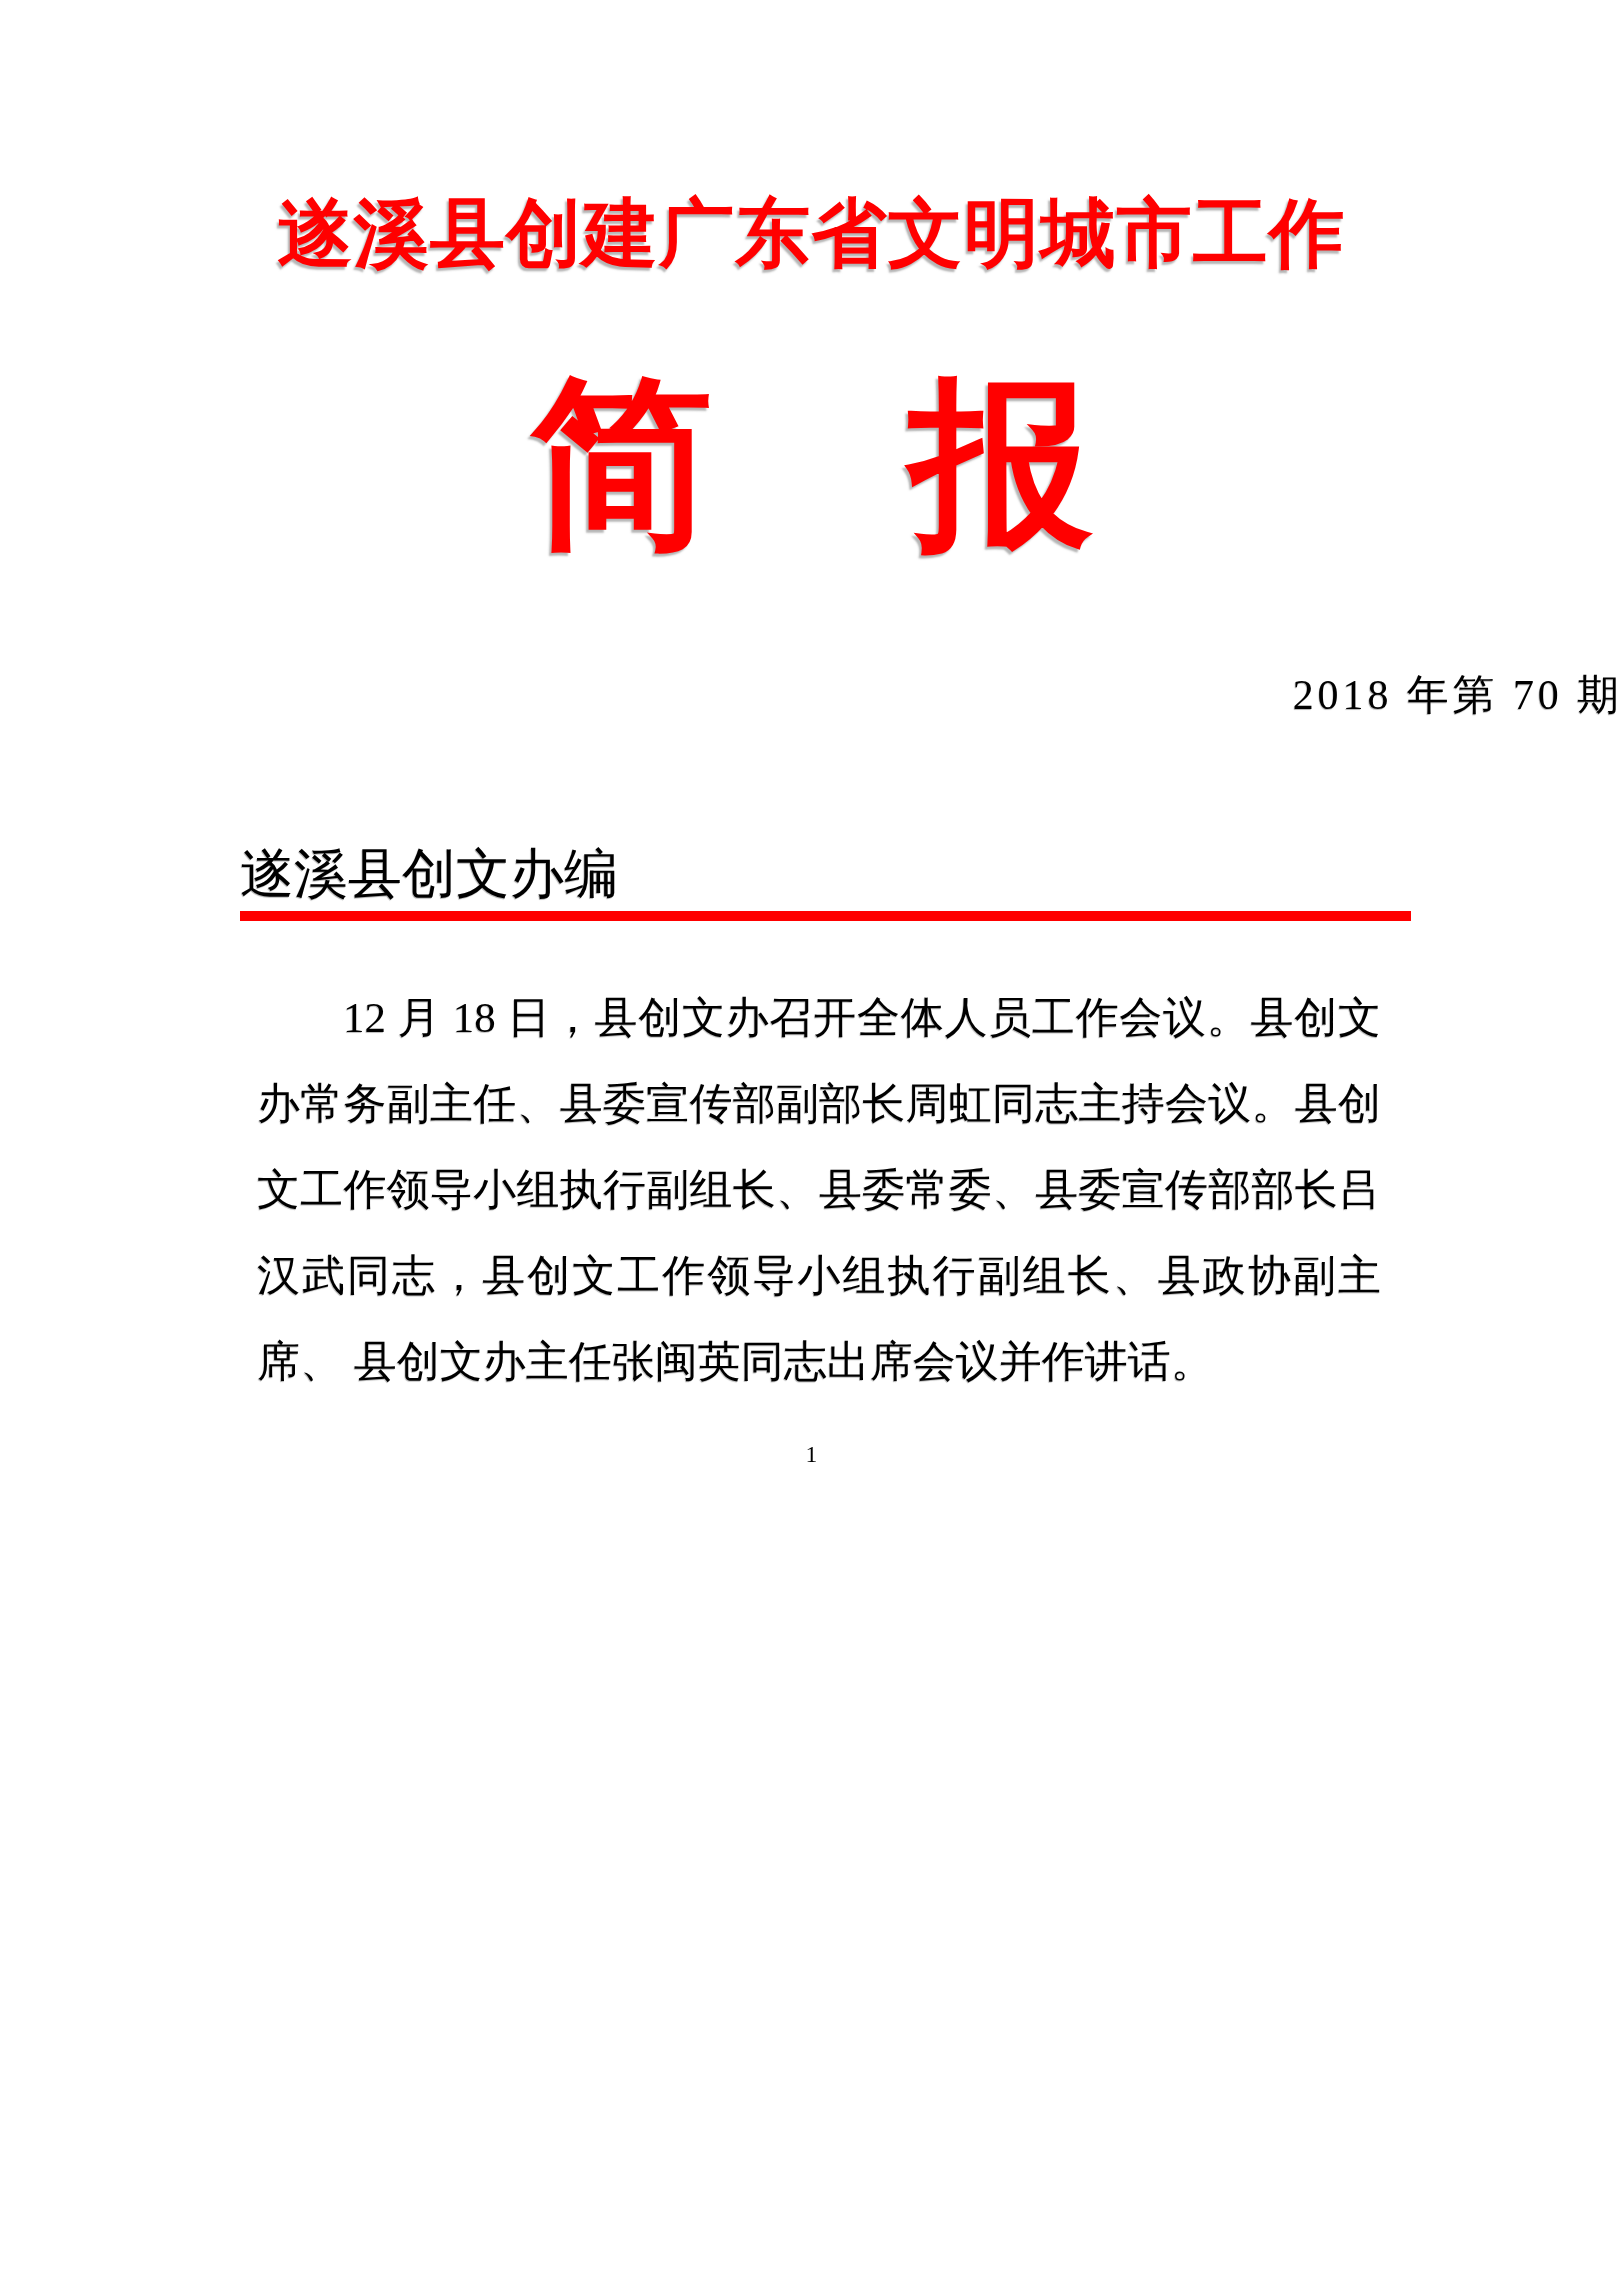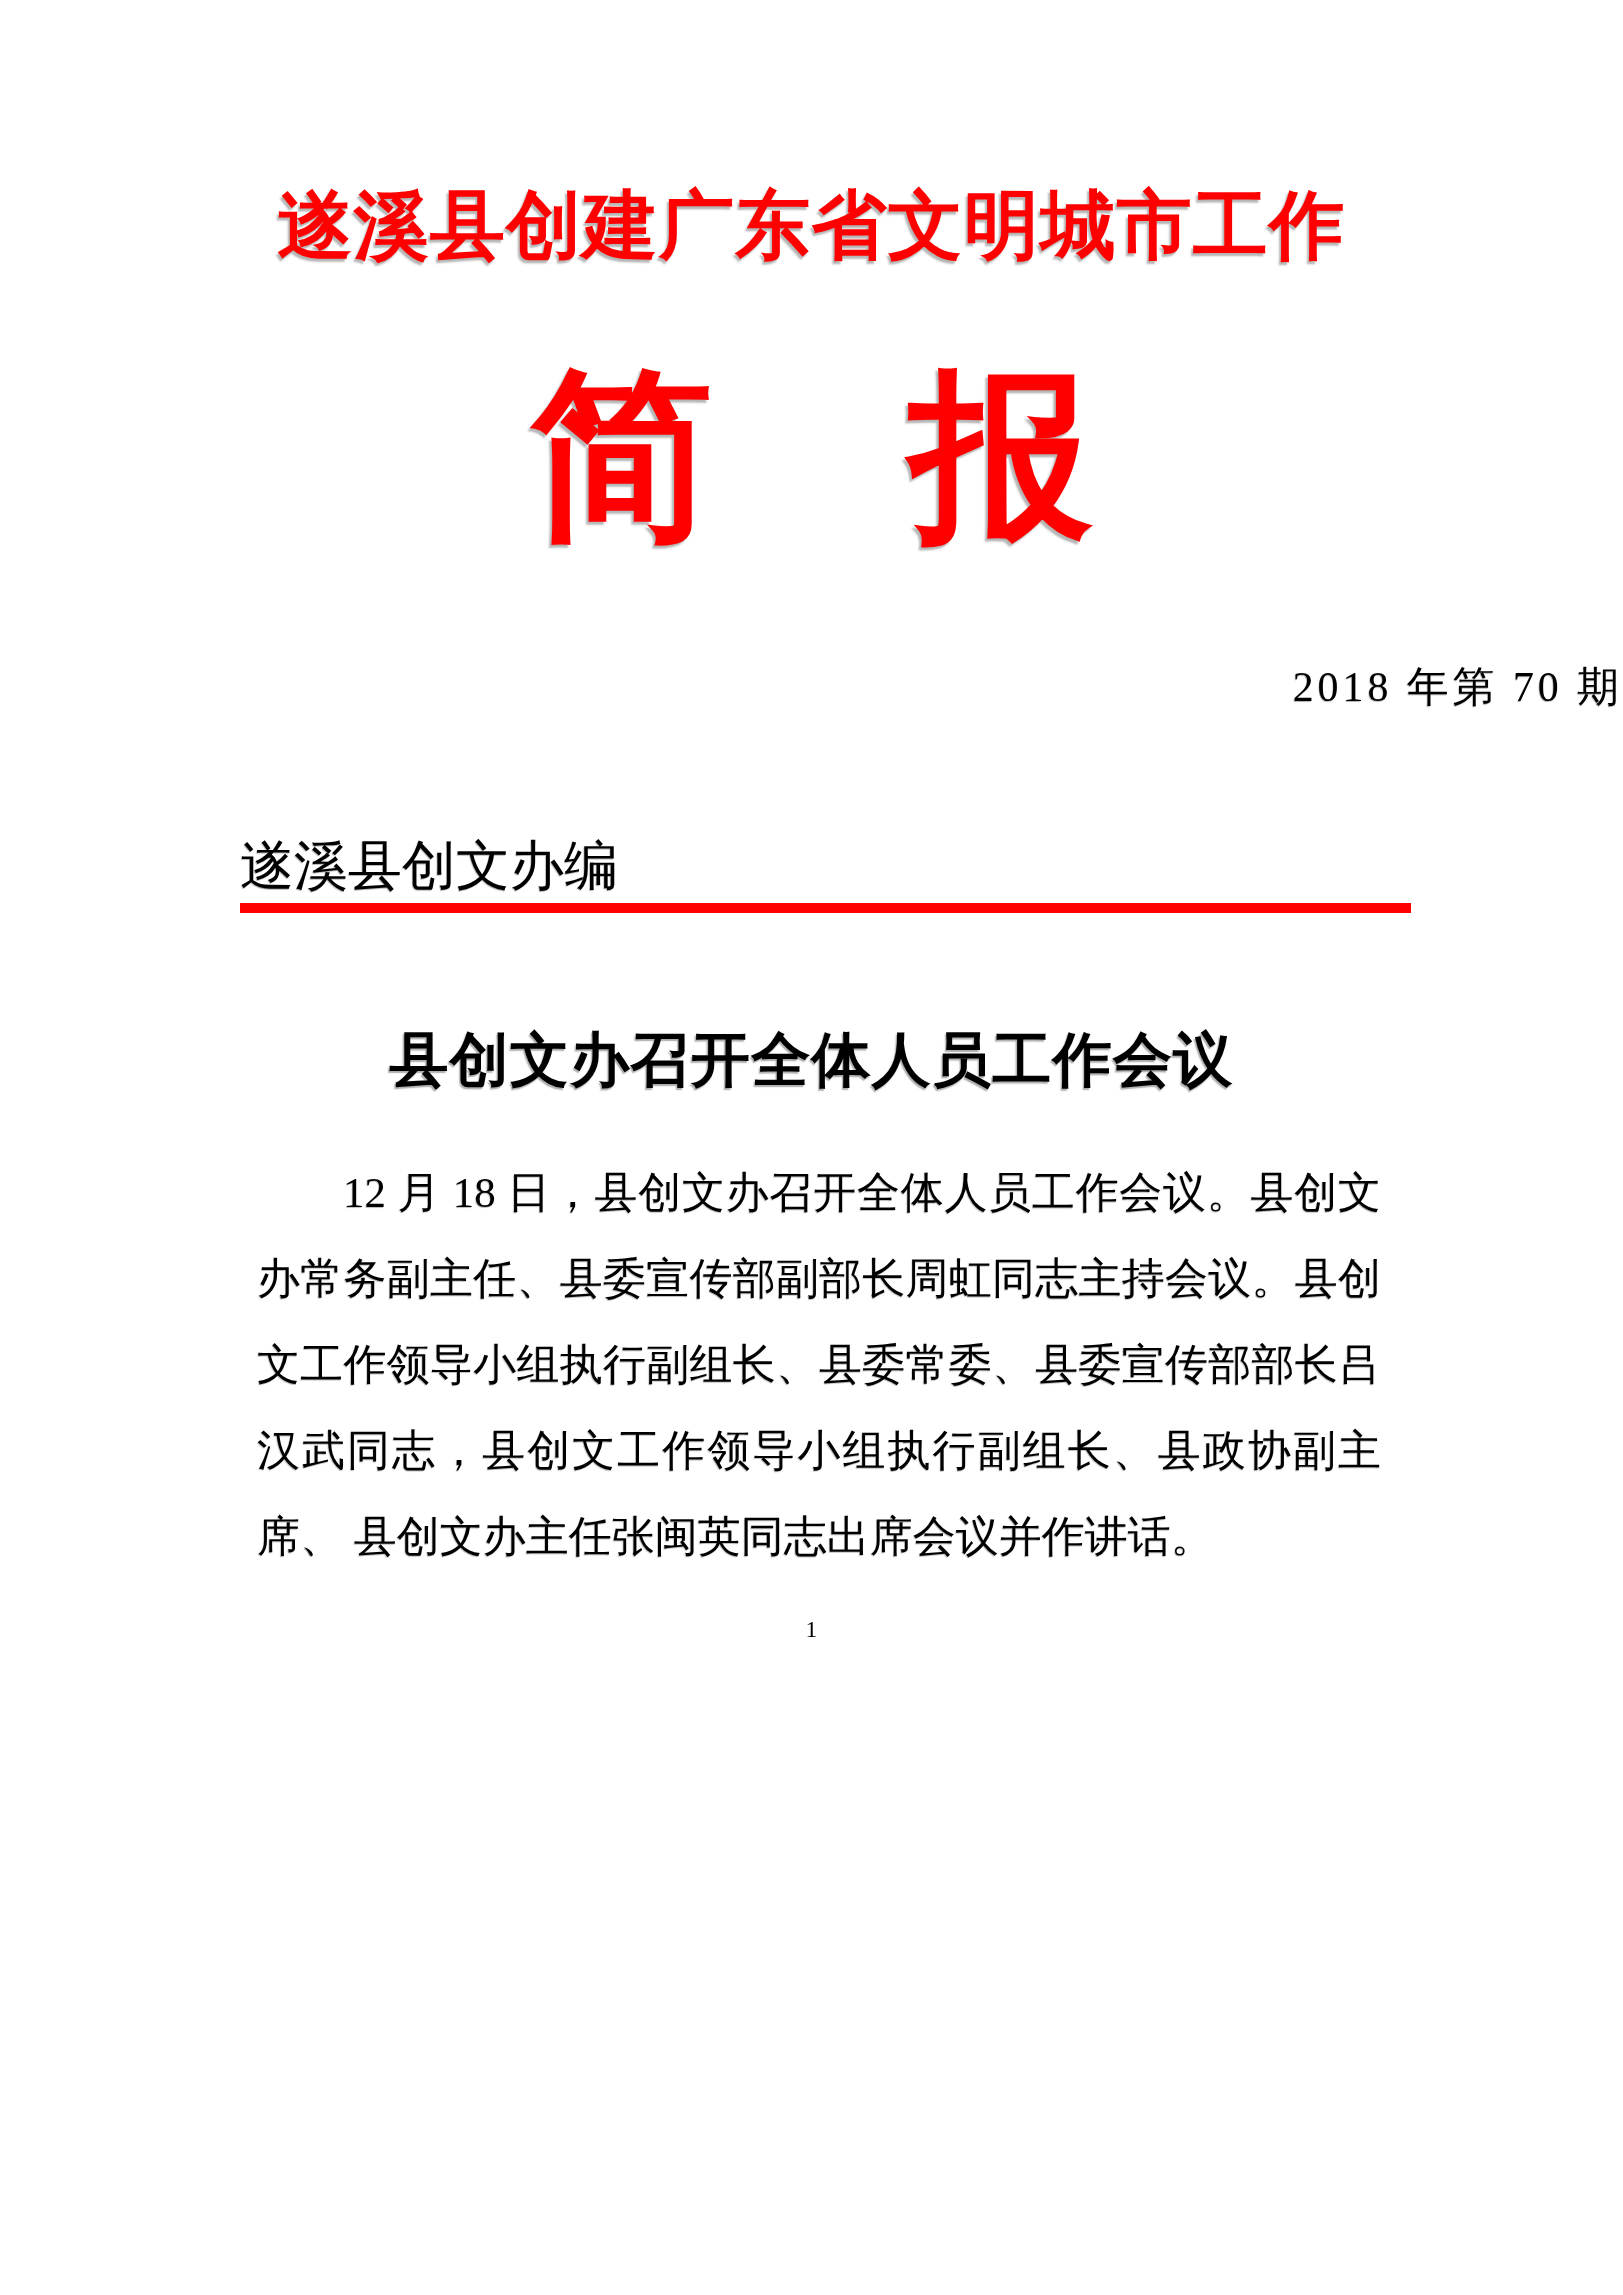--- a/index.html
+++ b/index.html
@@ -11,21 +11,21 @@
     background: #ffffff;
     box-sizing: border-box;
     padding-top: 173px;
     overflow: hidden;
     font-family: "Liberation Serif", "DejaVu Serif", serif;
     color: #000000;
   }
 
   
   .masthead-title {
-    margin: 4px;
+    margin: 12px;
     text-align: center;
     font-size: 75px;
     line-height: 98px;
     font-weight: bold;
     color: var(--accent, #ff0000);
     letter-spacing: 1.3px;
     text-shadow: -2px 2.6px 2px rgba(120,120,120,0.55);
     white-space: nowrap;
   }
   .masthead-sub {
@@ -111,21 +111,20 @@
   </div>
 
   <div class="issue-line">2018 年第 70 期</div>
 
   <div class="editor-row">
     <span>遂溪县创文办编</span>
   </div>
 
   <div class="red-rule"></div>
 
-  <h2 class="article-heading">县创文办召开全体人员工作会议</h2>
 
   <div class="article-body">
     <p>12 月 18 日，县创文办召开全体人员工作会议。县创文办常务副主任、县委宣传部副部长周虹同志主持会议。县创文工作领导小组执行副组长、县委常委、县委宣传部部长吕汉武同志，县创文工作领导小组执行副组长、县政协副主席、 县创文办主任张闽英同志出席会议并作讲话。</p>
   </div>
 
   <div class="page-number">1</div>
 
 </div>
 
 

